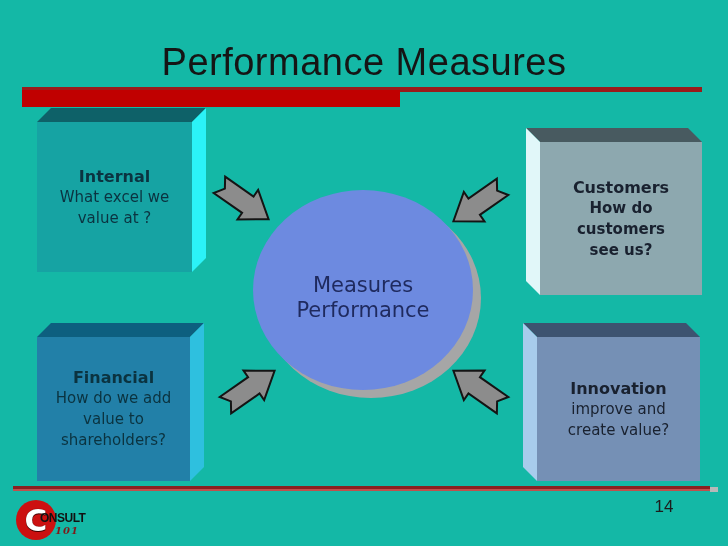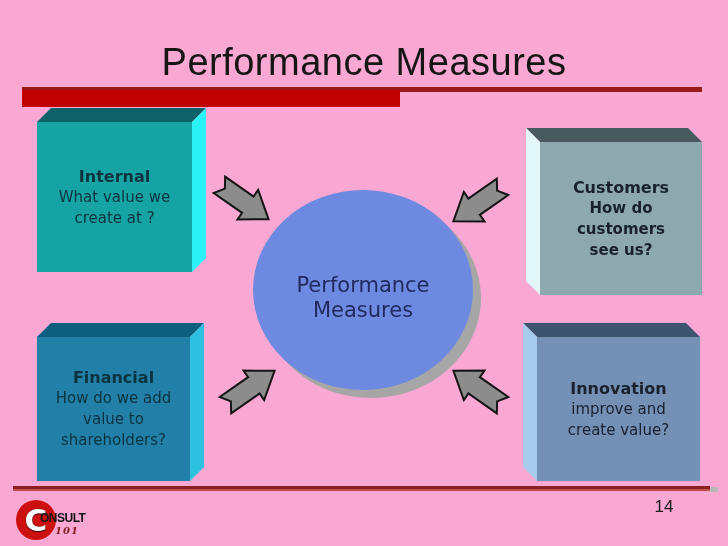--- a/index.html
+++ b/index.html
@@ -1,17 +1,17 @@
 <!DOCTYPE html>
 <html><head>
 <meta charset="utf-8">
 <style>
   html,body{margin:0;padding:0;background:#ffffff;}
   .slide{
-    position:relative;width:728px;height:546px;background:#f9a8d4;overflow:hidden;
+    position:relative;width:728px;height:546px;background:#14b8a6;overflow:hidden;
     font-family:"DejaVu Sans",sans-serif;
   }
   
   .title{
     position:absolute;left:0;top:40px;width:728px;height:46px;
     text-align:center;font-family:"Liberation Sans",sans-serif;
     font-size:38px;line-height:44px;color:#151515;letter-spacing:0.5px;
   }
   .rule-thin{position:absolute;left:22px;top:87px;width:680px;height:5px;background:#9B1B1B;}
   .rule-thick{position:absolute;left:22px;top:90px;width:378px;height:17px;background:#C00000;}
@@ -83,22 +83,22 @@
   <div class="rule-thick"></div>
 
   <div class="box3d" style="left:37px;top:108px;width:199px;height:164px;">
     <svg width="169" height="164" viewBox="0 0 169 164">
       <polygon points="0,14 14,0 169,0 155,14" fill="#0E6168"></polygon>
       <polygon points="155,14 169,0 169,150 155,164" fill="#2BF2F7"></polygon>
       <rect x="0" y="14" width="155" height="150" fill="#16A3A3"></rect>
     </svg>
     <div class="box-text teal-text nudge-up" style="left:0;top:14px;width:155px;height:150px;">
       <div class="bt">Internal</div>
-      <div>What value we</div>
-      <div>create at ?</div>
+      <div>What excel we</div>
+      <div>value at ?</div>
     </div>
   </div>
 
   <div class="box3d" style="left:526px;top:108px;width:176px;height:167px;margin-top:20px;">
     <svg width="176" height="167" viewBox="0 0 176 167">
       <polygon points="14,14 0,0 162,0 176,14" fill="#485A60"></polygon>
       <polygon points="14,14 0,0 0,153 14,167" fill="#E1F7F9"></polygon>
       <rect x="14" y="14" width="162" height="153" fill="#8DA8AF"></rect>
     </svg>
     <div class="box-text dark-text bold-body" style="left:14px;top:14px;width:162px;height:153px;">
@@ -156,22 +156,22 @@
       <polygon points="0,12 52,12 52,0 90,27 52,54 52,42 0,42 10,27" stroke="#141414" stroke-width="3" fill="#8C8C8C"></polygon>
     </svg>
   </div>
 
   <div class="ellipse-wrap">
     <svg width="236" height="214" viewBox="0 0 236 214">
       <ellipse cx="124" cy="112" rx="110" ry="100" fill="#A6A6A6"></ellipse>
       <ellipse cx="116" cy="104" rx="110" ry="100" stroke-width="1" fill="#6D8AE0"></ellipse>
     </svg>
     <div class="ellipse-label">
+      <div>Measures</div>
       <div>Performance</div>
-      <div>Measures</div>
     </div>
   </div>
 
   <div class="foot-line-dark"></div>
   <div class="foot-line-light"></div>
   <div class="foot-line-shadow"></div>
 
   <div class="logo">
     <div class="logo-disc">
       <span class="logo-c">C</span>

